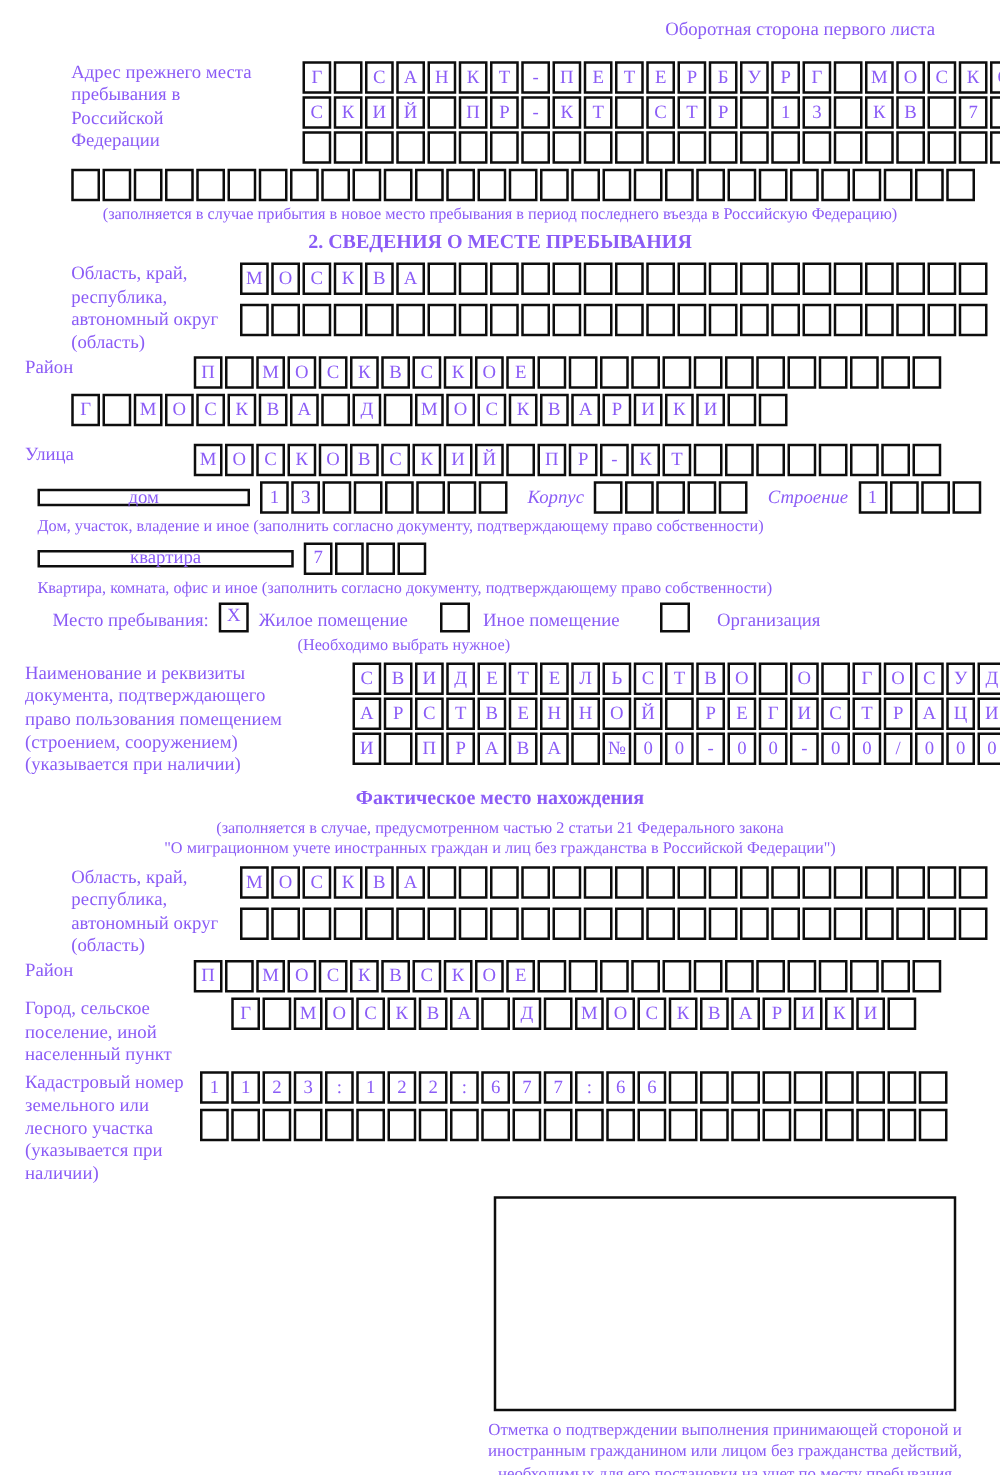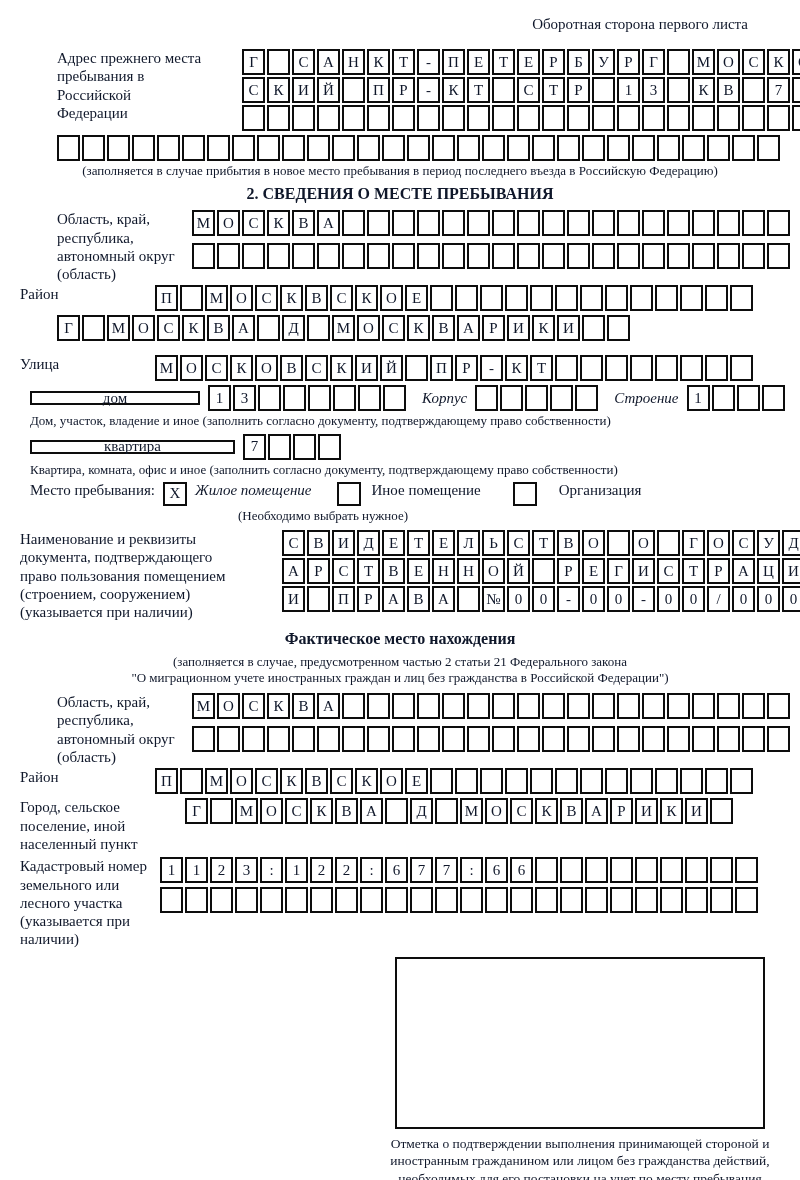--- a/index.html
+++ b/index.html
@@ -2,21 +2,21 @@
 <html><head>
 <meta charset="utf-8">
 <style>
   * { margin:0; padding:0; }
   html,body { background:#ffffff; }
   .page {
     position:relative;
     width:800px; height:1180px;
     margin:0 auto;
     background:#ffffff;
-    color:#0f172a;
+    color:#8b5cf6;
     font-family:"Liberation Serif","DejaVu Serif",serif;
     padding:8px 20px 0 20px;
     box-sizing:border-box;
     overflow:hidden;
   }
   .header-note { text-align:right; font-size:15px; margin:8px 32px 16px 0; }
 
   .frow { display:flex; align-items:flex-start; }
   .flabel { font-size:15px; line-height:1.22; flex:none; }
   .w148 { width:148px; }
@@ -46,21 +46,21 @@
 
   .labelbox {
     box-sizing:border-box; flex:none;
     border:2px solid #0d0d0d; height:14px;
     display:flex; align-items:center; justify-content:center;
     font-size:15px;
   }
   .hrow { display:flex; align-items:center; margin-left:10px; }
   .inline-lbl { font-size:15px; margin:0 8px 0 14px; flex:none;font-style:italic; }
 
-  .stay-row { display:flex; align-items:flex-start; font-size:15px; margin:4px 0 2px 10px; }
+  .stay-row { display:flex; align-items:flex-end; font-size:15px; margin:4px 0 2px 22px; }
   .chk {
     box-sizing:border-box; flex:none;
     width:24px; height:24px;
     border:2px solid #0d0d0d;
     display:inline-flex; align-items:center; justify-content:center;
     font-size:15px;
   }
 
   .stamp-wrap { margin-left:375px; margin-top:8px; width:380px; }
   .stamp { width:370px; height:172px; border:2px solid #0d0d0d; box-sizing:border-box; }
@@ -374,21 +374,21 @@
         <span class="cbox"></span>
         <span class="cbox"></span>
         <span class="cbox"></span>
       </div>
   </div>
   <div class="cap mb4" style="margin-left:10px;">Квартира, комната, офис и иное (заполнить согласно документу, подтверждающему право собственности)</div>
 
   <div class="stay-row">
     <span>Место пребывания:</span>
     <span class="chk" style="margin-left:8px;">X</span>
-    <span style="margin-left:8px;font-style:italic;">Жилое помещение</span>
+    <span style="margin-left:8px;">Жилое помещение</span>
     <span class="chk" style="margin-left:26px;"></span>
     <span style="margin-left:10px;">Иное помещение</span>
     <span class="chk" style="margin-left:32px;"></span>
     <span style="margin-left:22px;">Организация</span>
   </div>
   <div class="cap mb6" style="margin-left:218px;">(Необходимо выбрать нужное)</div>
 
   <div class="frow mb4">
     <div class="flabel w225">Наименование и реквизиты документа, подтверждающего право пользования помещением (строением, сооружением) (указывается при наличии)</div>
     <div class="rows">

